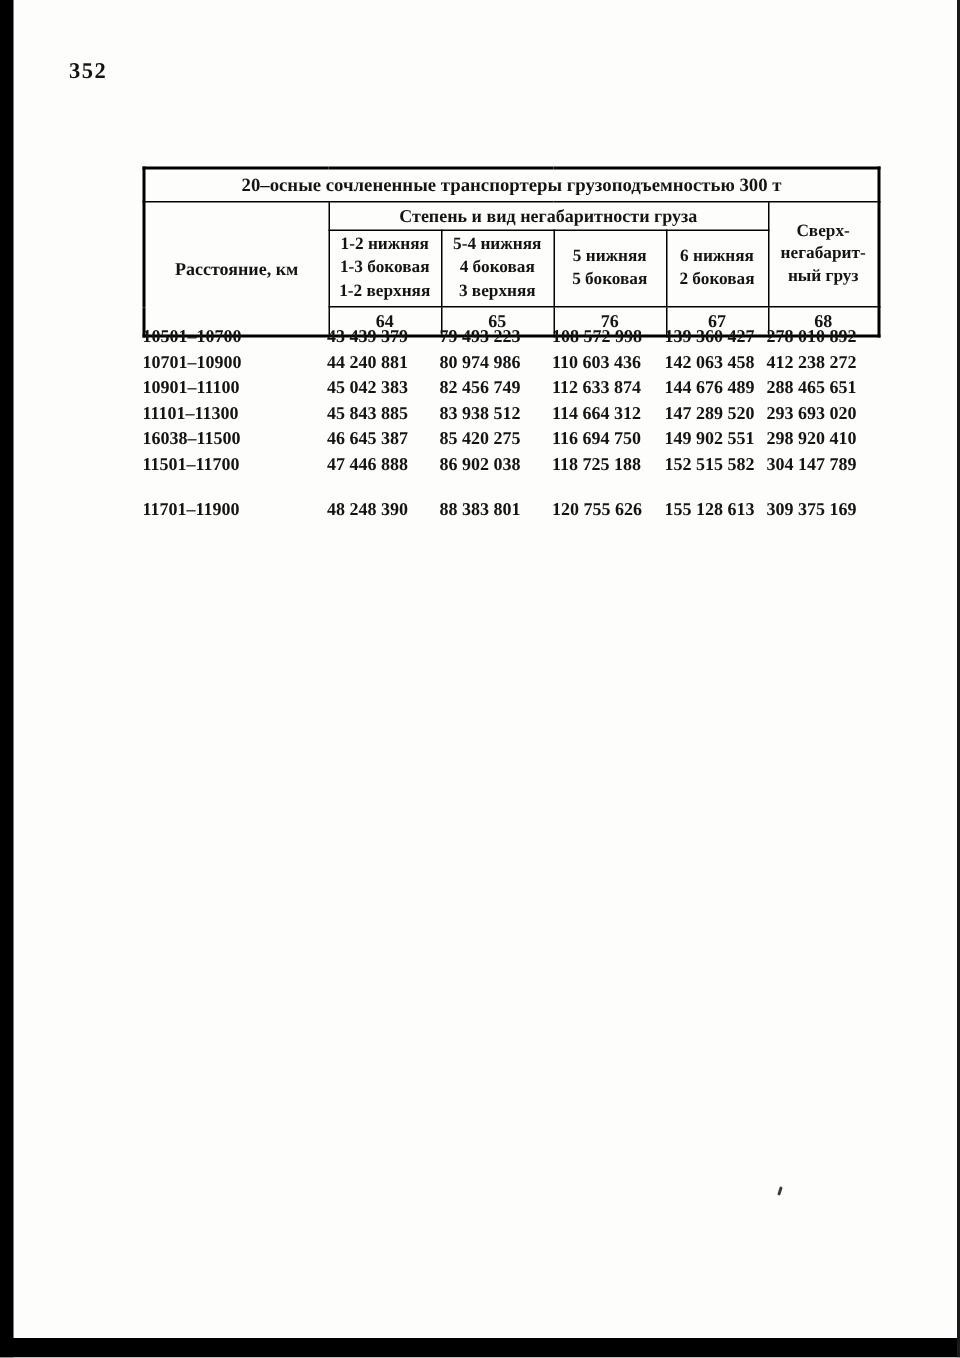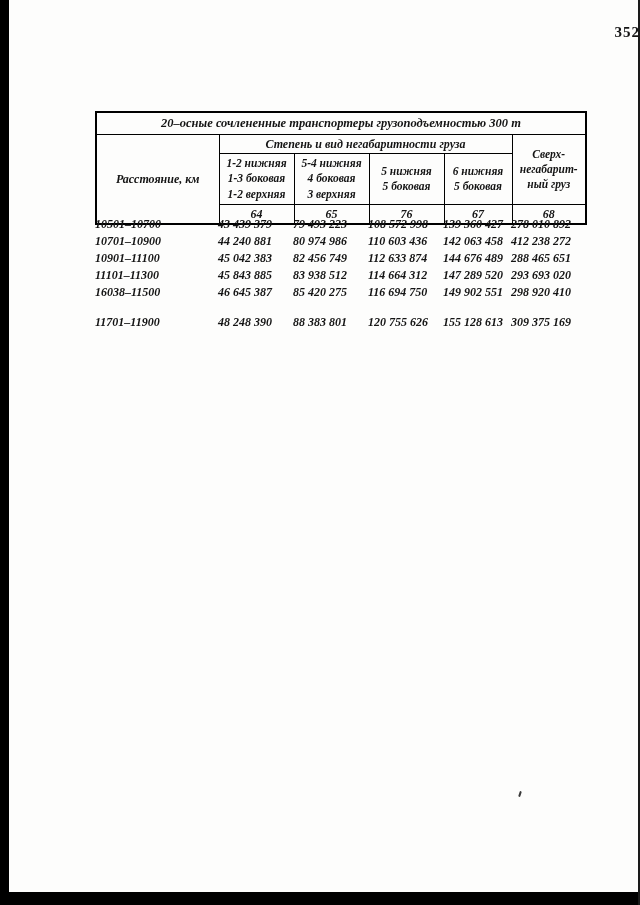--- a/index.html
+++ b/index.html
@@ -14,26 +14,26 @@
     background: #fdfdfc;
     overflow: hidden;
     color: #141414;
   }
   
   .edge-left   { position: absolute; left: 0; top: 0; width: 9px; height: 905px; background: #000; }
   .edge-bottom { position: absolute; left: 0; bottom: 0; width: 640px; height: 13px; background: #000; }
   .edge-right  { position: absolute; right: 0; top: 0; width: 2px; height: 905px; background: #1a1a1a; }
 
   .page-number {
-    position: absolute; top: 24px; left: 46px; right: 0;
-    text-align: right;
+    position: absolute; top: 40px; left: 46px; right: 0;
+    text-align: left;
     font-weight: bold; font-size: 15px; letter-spacing: 1px;
   }
 
-  table { border-collapse: collapse; font-style: italic; }
+  table { border-collapse: collapse; }
 
   .header-table {
     position: absolute; left: 95px; top: 111px;
     width: 490px; table-layout: fixed;
     border: 2px solid #000;
   }
   .header-table td {
     border: 1px solid #000;
     font-weight: bold;
     text-align: center;
@@ -105,21 +105,21 @@
       <tr>
         <td class="cell-sub">1-2 нижняя
 1-3 боковая
 1-2 верхняя</td>
         <td class="cell-sub">5-4 нижняя
 4 боковая
 3 верхняя</td>
         <td class="cell-sub">5 нижняя
 5 боковая</td>
         <td class="cell-sub">6 нижняя
-5 боковая</td>
+2 боковая</td>
       </tr>
       <tr>
         <td class="cell-num">64</td>
         <td class="cell-num">65</td>
         <td class="cell-num">76</td>
         <td class="cell-num">67</td>
         <td class="cell-num">68</td>
       </tr>
     </tbody>
   </table>
@@ -167,20 +167,28 @@
         <td>293 693 020</td>
       </tr>
       <tr>
         <td>16038–11500</td>
         <td>46 645 387</td>
         <td>85 420 275</td>
         <td>116 694 750</td>
         <td>149 902 551</td>
         <td>298 920 410</td>
       </tr>
+      <tr>
+        <td>11501–11700</td>
+        <td>47 446 888</td>
+        <td>86 902 038</td>
+        <td>118 725 188</td>
+        <td>152 515 582</td>
+        <td>304 147 789</td>
+      </tr>
       <tr class="spacer">
           <td colspan="6"></td>
         </tr>
       <tr>
         <td>11701–11900</td>
         <td>48 248 390</td>
         <td>88 383 801</td>
         <td>120 755 626</td>
         <td>155 128 613</td>
         <td>309 375 169</td>

